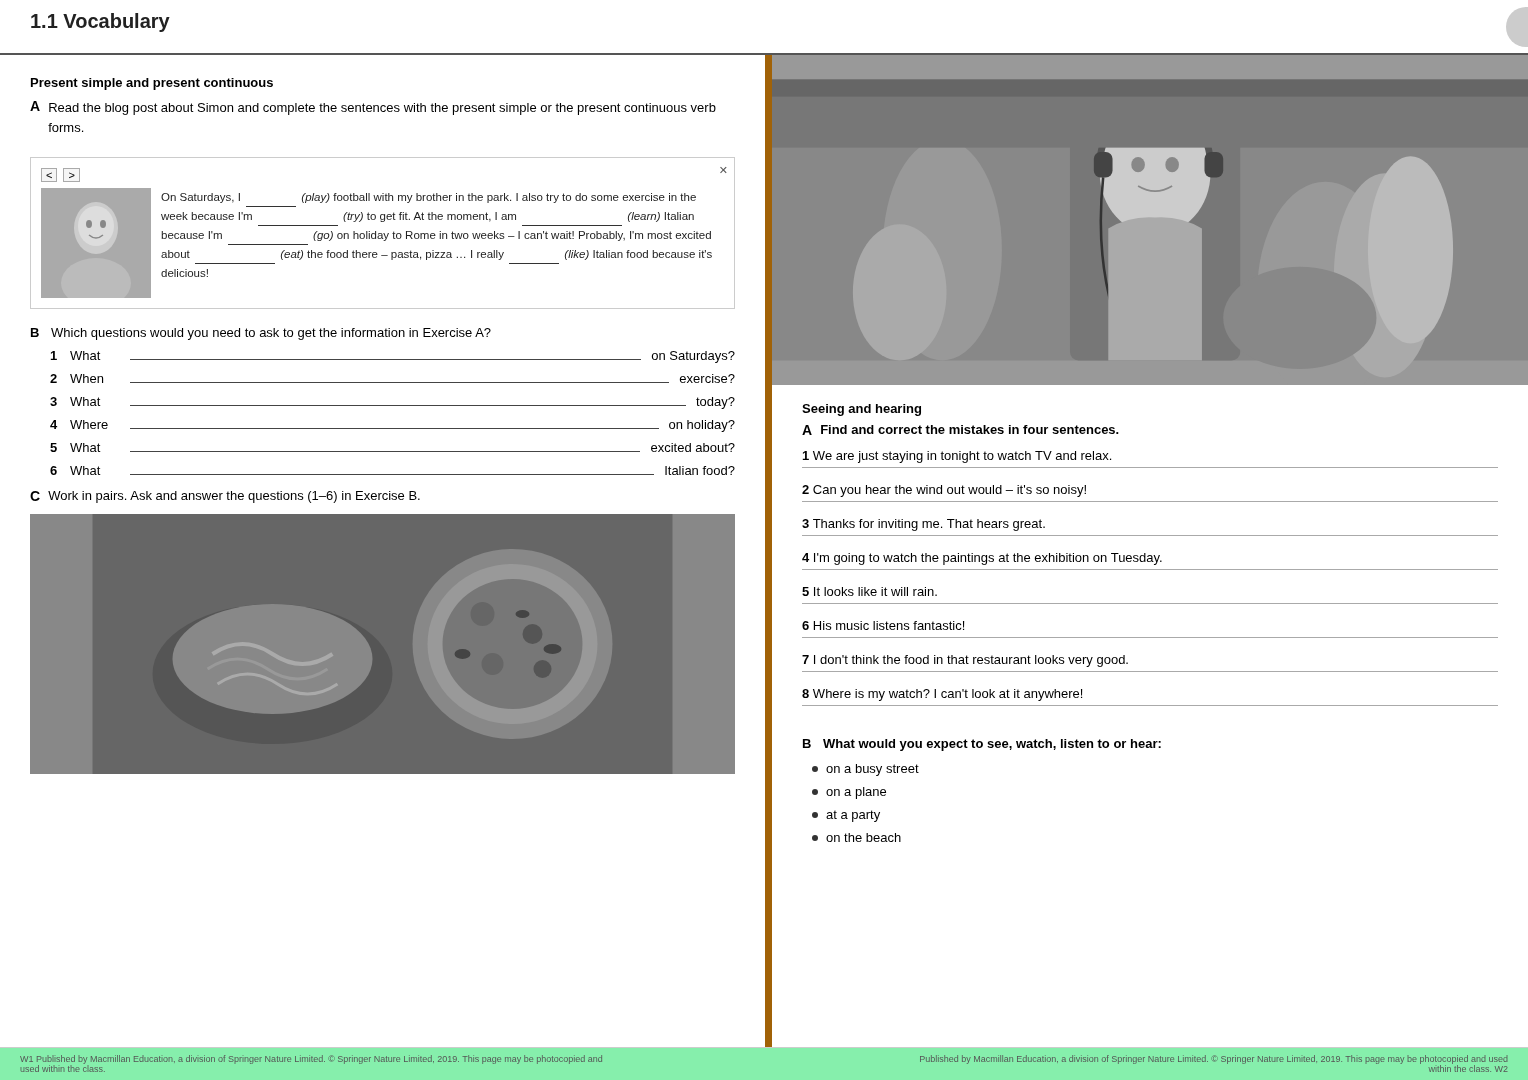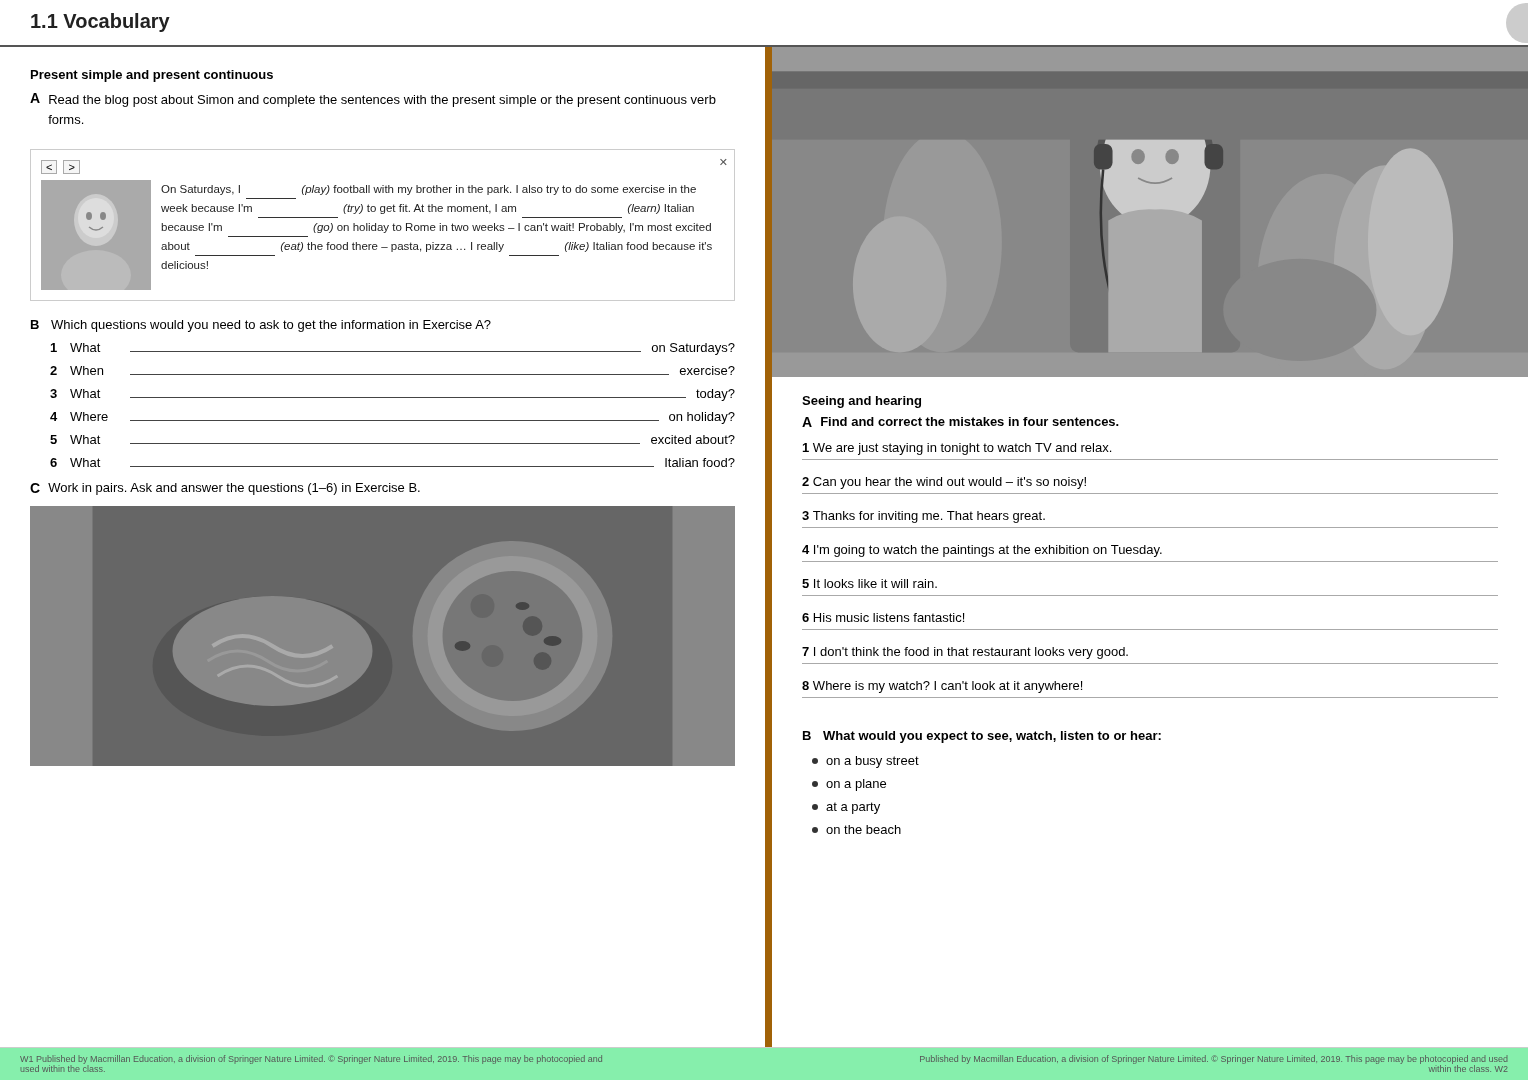--- a/index.html
+++ b/index.html
@@ -265,21 +265,21 @@
     .header-left {
       width: 640px;
       padding: 10px 30px 8px;
       border-right: 1px solid #ddd;
       border-bottom: 2px solid #555;
       position: relative;
     }
 
     .header-right {
       flex: 1;
-      padding: 10px 30px 12px;
+      padding: 10px 30px 20px;
       border-bottom: 2px solid #555;
     }
 
     .header-title {
       font-size: 20px;
       font-weight: bold;
       color: #222;
     }
 
     

